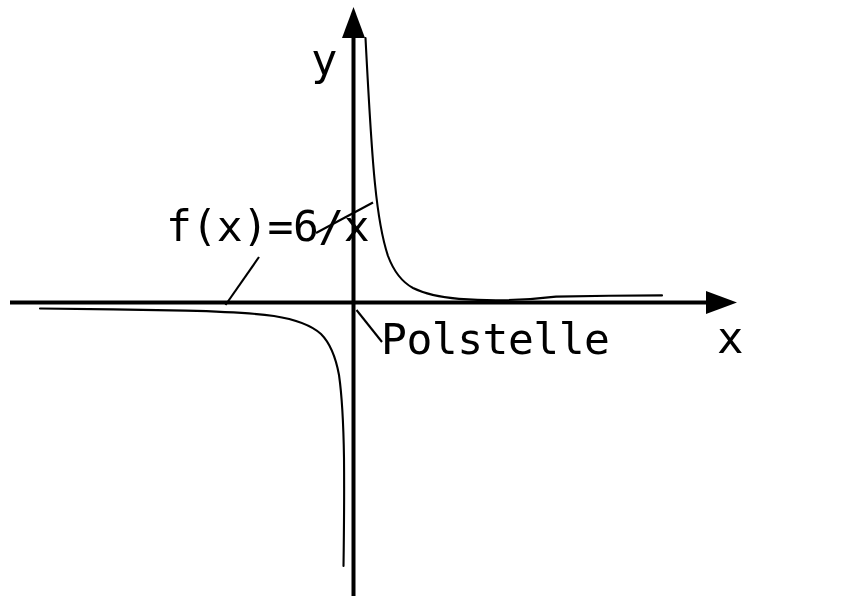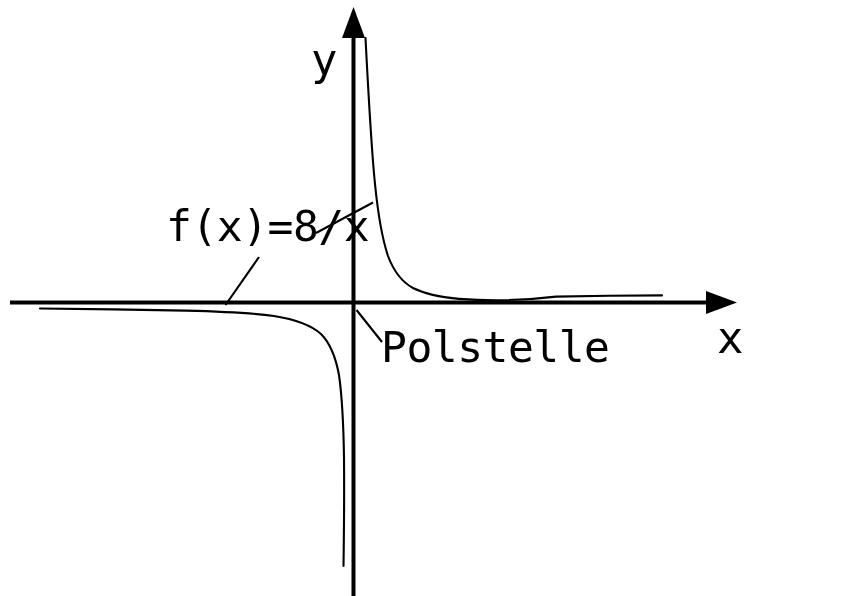--- a/index.html
+++ b/index.html
@@ -72,21 +72,20 @@
     left: 166px;
     top: 205px;
     font-size: 43px;
     letter-spacing: -0.5px;
   }
   #label-polstelle {
     left: 381px;
     top: 318px;
     font-size: 43px;
     letter-spacing: -0.5px;
-    margin-top: 8px;
   }
 </style>
 </head>
 <body>
 
 <div id="figure-root">
 
   <svg id="figure-svg" viewBox="0 0 843 596">
 
     <g>
@@ -120,17 +119,17 @@
     <line class="leader-line" x1="259" y1="257" x2="225.5" y2="305"></line>
 
     <line class="leader-line" x1="382" y1="342" x2="356.5" y2="310"></line>
 
   </svg>
 
   <div class="fig-label" id="label-y">y</div>
 
   <div class="fig-label" id="label-x">x</div>
 
-  <div class="fig-label" id="label-function">f(x)=8/x</div>
+  <div class="fig-label" id="label-function">f(x)=6/x</div>
 
   <div class="fig-label" id="label-polstelle">Polstelle</div>
 
 </div>
 
 </body></html>

